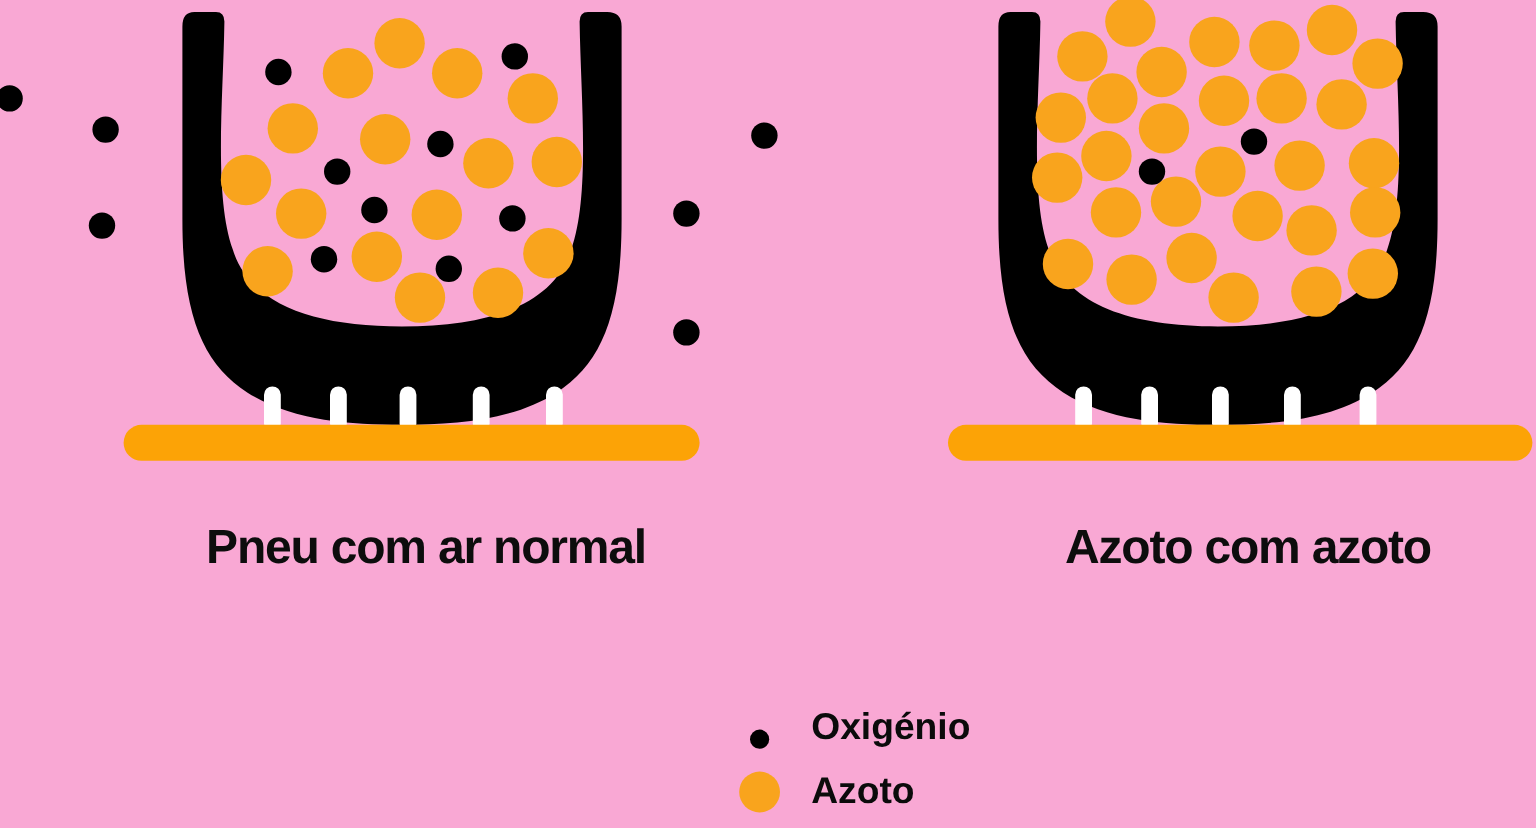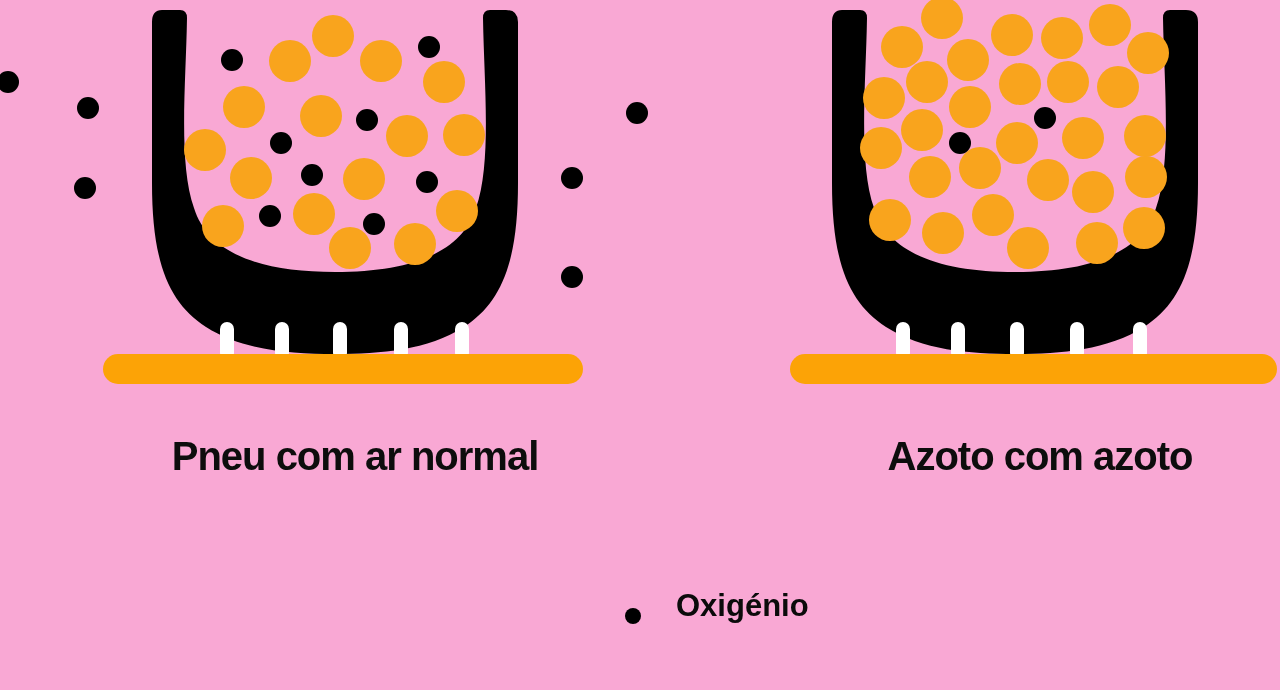--- a/index.html
+++ b/index.html
@@ -158,15 +158,21 @@
 
   <div class="tire-title right">Azoto com azoto</div>
 
   <div class="legend">
     <div class="legend-row">
       <span class="legend-swatch-col">
         <span class="legend-swatch" id="swatch-0" style="width: 16px; height: 16px; background: rgb(0, 0, 0);"></span>
       </span>
       <span class="legend-label">Oxigénio</span>
     </div>
+    <div class="legend-row">
+      <span class="legend-swatch-col">
+        <span class="legend-swatch" id="swatch-1" style="width: 34px; height: 34px; background: rgb(249, 164, 29);"></span>
+      </span>
+      <span class="legend-label">Azoto</span>
+    </div>
   </div>
 
 </div>
 
 </body></html>

